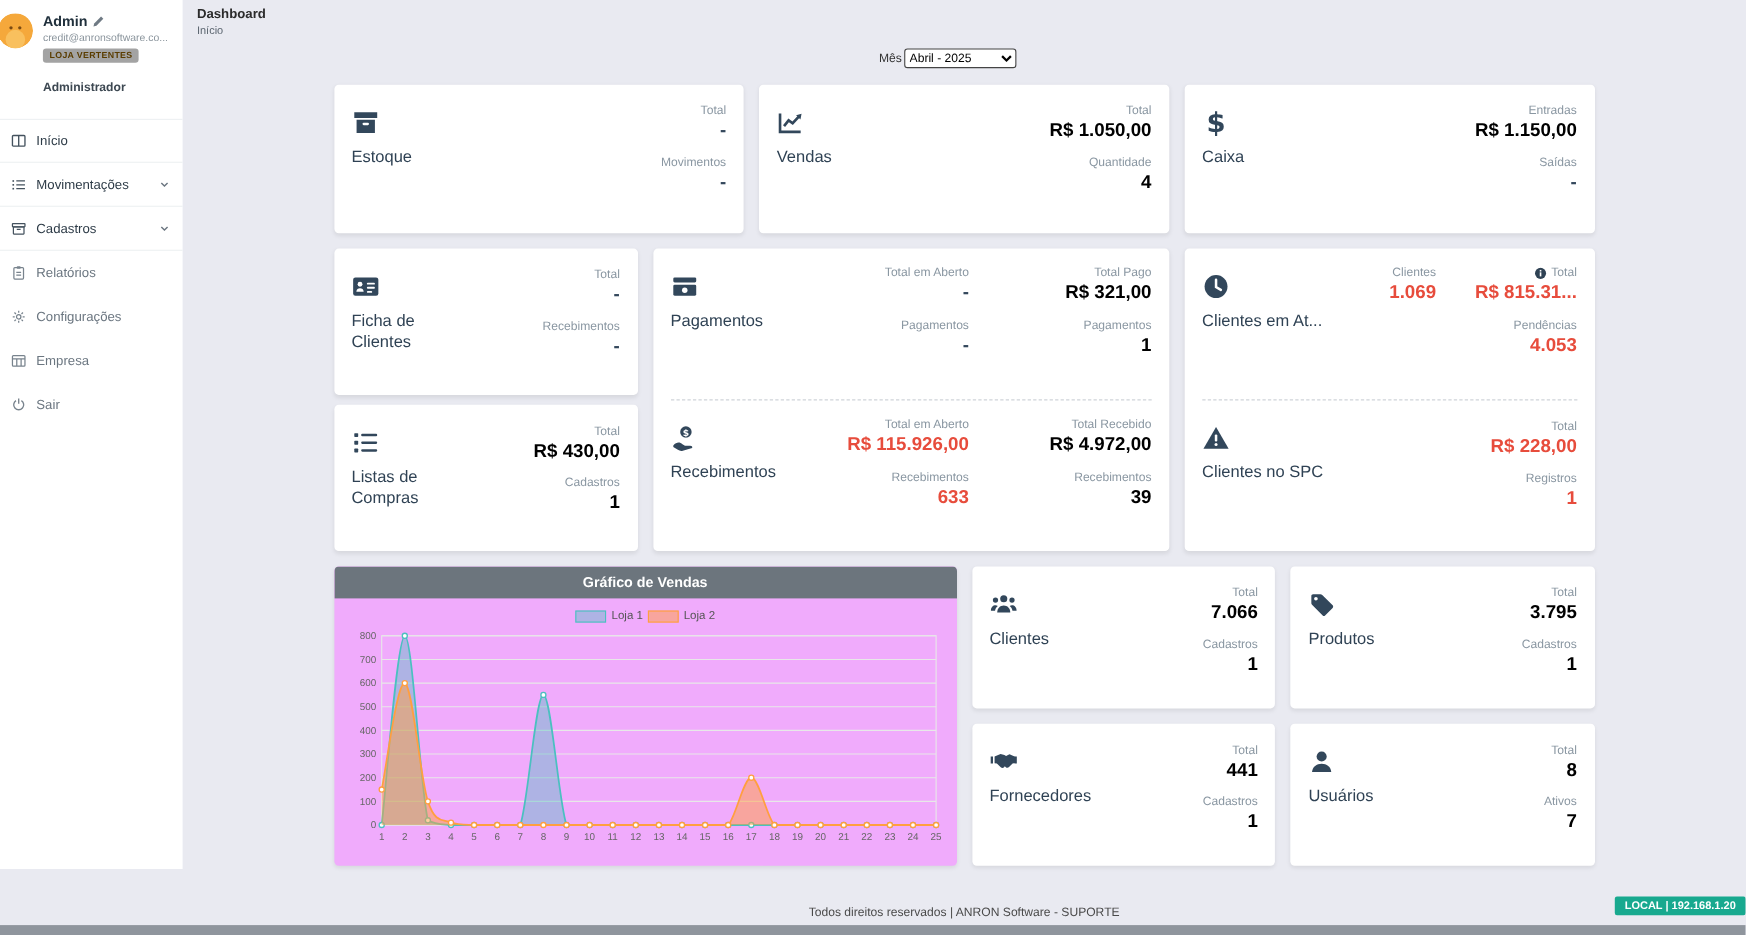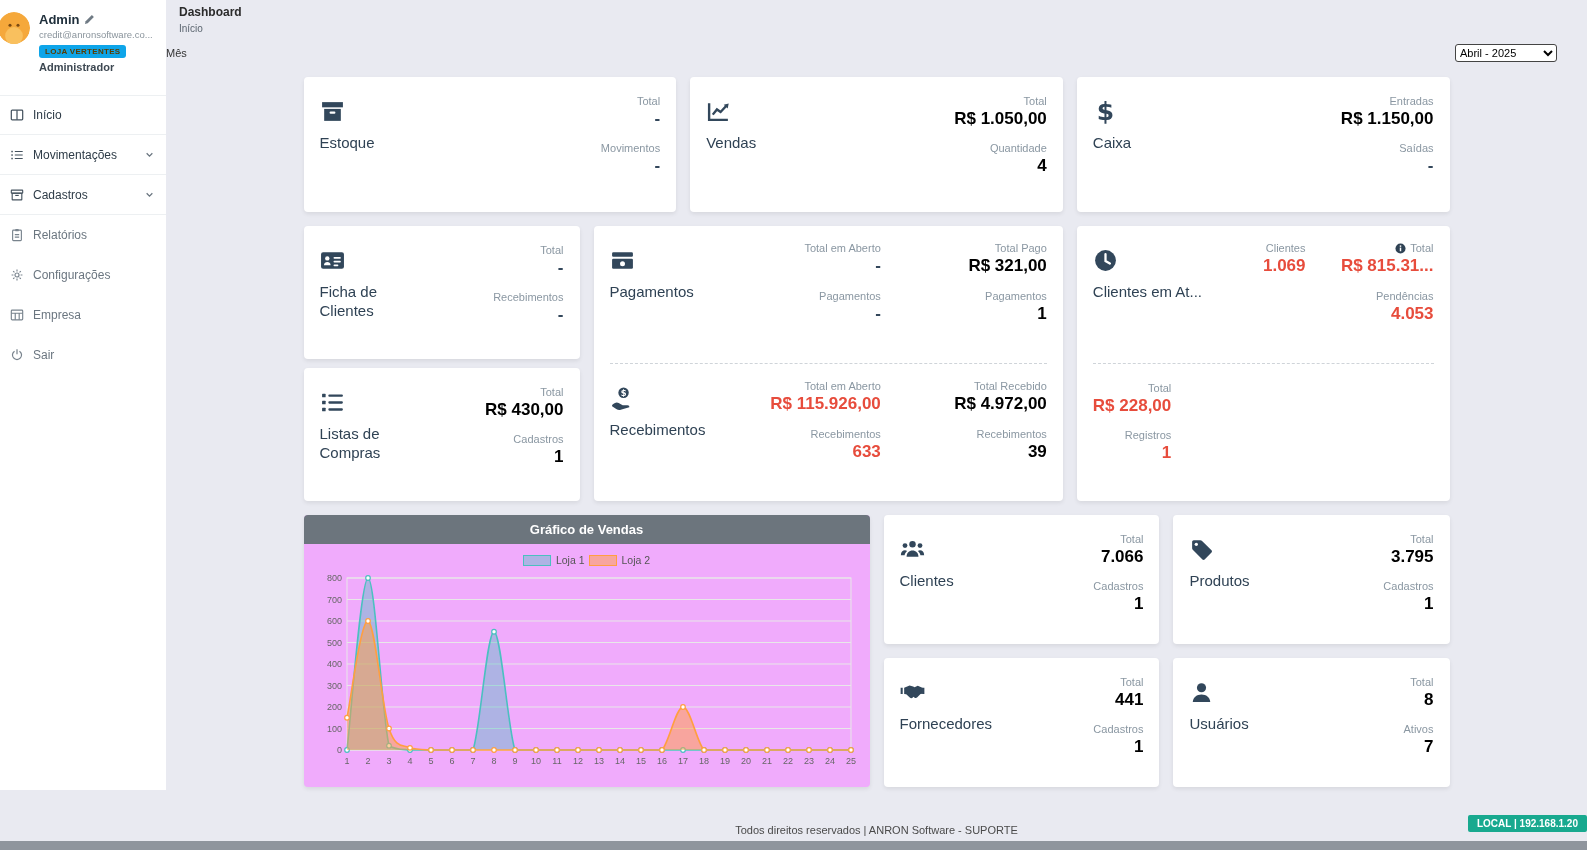--- a/index.html
+++ b/index.html
@@ -14,35 +14,35 @@
   
   .sidebar{
     position:absolute; left:0; top:0; width:166px; height:790px;
     background:#fff; z-index:5;
   }
   .user-panel{ display:flex; gap:9px; padding:12px 8px 10px 0; }
   .avatar{ width:32px; height:32px; flex:none; margin-left:-2px; border-radius:50%; overflow:hidden; }
   .user-info{ min-width:0; }
   .user-name{ font-size:13px; font-weight:bold; color:#20303c; display:flex; align-items:center; gap:5px; }
   .user-email{ font-size:9.5px; color:#8a949c; white-space:nowrap; overflow:hidden; max-width:122px; margin-top:2px;}
-  .store-badge{ display:inline-block; background:#0ea5e9; color:#5a3c00; font-size:8px; font-weight:bold;
-    padding:2px 6px; border-radius:3px; margin:4px 0 3px; letter-spacing:.3px; }
+  .store-badge{ display:inline-block; background:#a3a3a3; color:#5a3c00; font-size:8px; font-weight:bold;
+    padding:2px 6px; border-radius:3px; margin:4px 0 17px; letter-spacing:.3px; }
   .user-role{ font-size:11px; font-weight:bold; color:#3d4852; }
   .menu{ margin-top:12px; }
   .menu-item{ height:40px; display:flex; align-items:center; gap:9px; padding:0 10px; font-size:12px;
     color:#6b7680; cursor:pointer; }
   .menu-item.primary{ color:#2d3b47; }
   .bt{ border-top:1px solid #edf0f2; } .bb{ border-bottom:1px solid #edf0f2; }
   .chev{ margin-left:auto; }
   
   .main{ margin-left:166px; position:relative; }
   .page-header{ padding:5px 0 0 13px; }
   .page-title{ font-size:12px; font-weight:bold; color:#2b2b2b; }
   .breadcrumb{ font-size:10px; color:#5c6670; margin-top:4px; }
-  .month-row{ display:flex; justify-content:space-between; align-items:center; gap:2px;
+  .month-row{ display:flex; justify-content:center; align-items:center; gap:2px;
     margin:10px 30px 0 0; font-size:11px; color:#333; }
   .month-row select{ font-size:11px; width:102px; height:18px; border:1px solid #444; border-radius:3px; background:#fff; }
   
   .grid{ width:1146px; margin:15px auto 0; display:grid;
     grid-template-columns:repeat(12,1fr); grid-template-rows:135px 275px 129px 129px; gap:14px; }
   .c3{ grid-column:span 3; } .c4{ grid-column:span 4; } .c5{ grid-column:span 5; } .c6{ grid-column:span 6; }
   .chart-pos{ grid-row:3 / span 2; }
   .stack{ display:flex; flex-direction:column; gap:9px; }
   .stack .card{ flex:1; }
   .card{ background:#fff; border-radius:4px; box-shadow:0 2px 4px rgba(0,0,0,.08);
@@ -383,20 +383,28 @@
             <div class="stat-value tone-danger">R$ 815.31...</div>
           </div>
           <div class="stat col2">
               <div class="stat-label">Pendências</div>
             <div class="stat-value tone-danger">4.053</div>
             </div>
         </div>
       </div>
       <div class="dashed-divider"></div>
       <div class="card-section">
+        <div class="card-left wide">
+          <svg class="card-icon" viewBox="0 0 24 24">
+            <path d="M12 2.2L23 21H1z" fill="#32475b"></path>
+            <rect x="10.9" y="8.6" width="2.2" height="6.2" rx="1" fill="#fff"></rect>
+            <circle cx="12" cy="17.4" r="1.35" fill="#fff"></circle>
+          </svg>
+          <div class="card-title nowrap">Clientes no SPC</div>
+        </div>
         <div class="card-stats">
           <div class="stat">
               <div class="stat-label">Total</div>
             <div class="stat-value tone-danger">R$ 228,00</div>
             </div>
           <div class="stat">
               <div class="stat-label">Registros</div>
             <div class="stat-value tone-danger">1</div>
             </div>
         </div>

